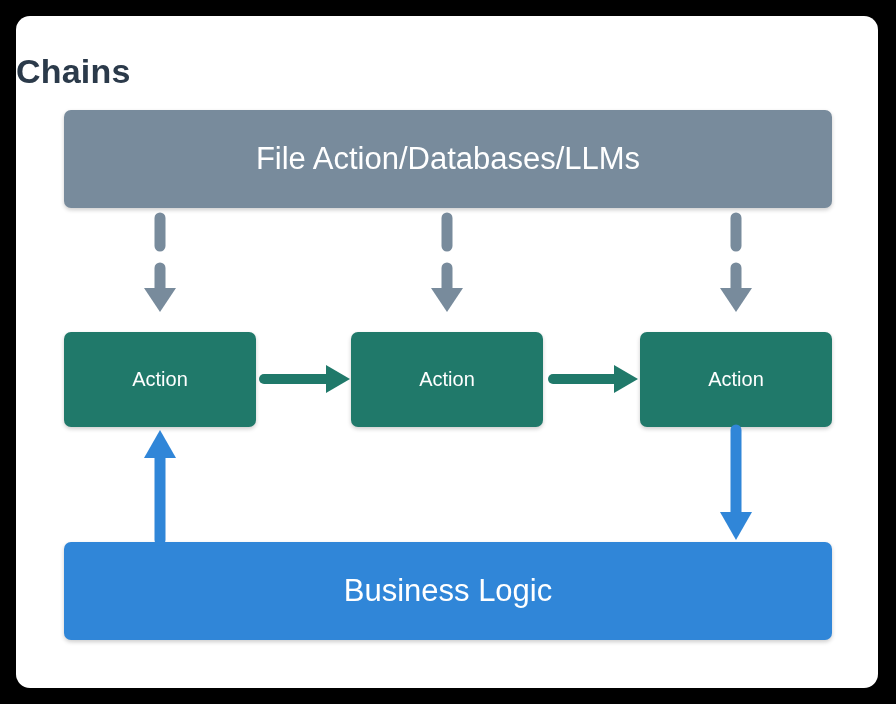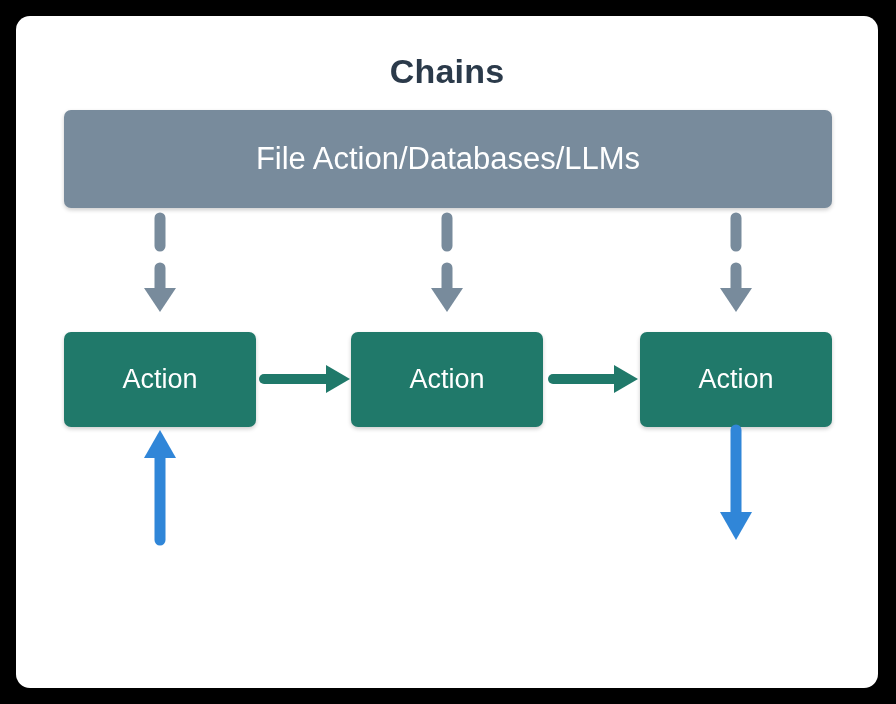--- a/index.html
+++ b/index.html
@@ -31,21 +31,21 @@
     background: #ffffff;
     border-radius: 14px;
     box-shadow: 0 1px 4px rgba(0,0,0,0.25);
   }
 
   .title {
     position: absolute;
     left: 0;
     top: 36px;
     width: 862px;
-    text-align: center;
+    text-align: left;
     font-size: 34px;
     font-weight: bold;
     color: #2b3a4a;
     letter-spacing: 0.2px;
   }
 
   .box {
     position: absolute;
     display: flex;
     align-items: center;
@@ -63,21 +63,21 @@
     height: 98px;
     background: #788b9c;
     font-size: 31px;
   }
 
   .action-box {
     top: 316px;
     width: 192px;
     height: 95px;
     background: #20796a;
-    font-size: 27px;
+    font-size: 20px;
   }
   #action-box-1 { left: 48px; }
   #action-box-2 { left: 335px; }
   #action-box-3 { left: 624px; }
 
   #business-box {
     left: 48px;
     top: 526px;
     width: 768px;
     height: 98px;
@@ -116,20 +116,23 @@
     </div>
 
     <div id="action-box-2" class="box action-box">
       <span class="label-text">Action</span>
     </div>
 
     <div id="action-box-3" class="box action-box">
       <span class="label-text">Action</span>
     </div>
 
+    <div id="business-box" class="box">
+      <span class="label-text">Business Logic</span>
+    </div>
 
     <svg class="arrow-layer" viewBox="0 0 862 672" width="862" height="672">
 
       <g>
         <line x1="144" y1="202" x2="144" y2="272" stroke="#788b9c" stroke-width="11" stroke-linecap="round" stroke-dasharray="28 22"></line>
         <polygon points="128,272 160,272 144,296" fill="#788b9c"></polygon>
       </g>
 
       <g>
         <line x1="431" y1="202" x2="431" y2="272" stroke="#788b9c" stroke-width="11" stroke-linecap="round" stroke-dasharray="28 22"></line>

